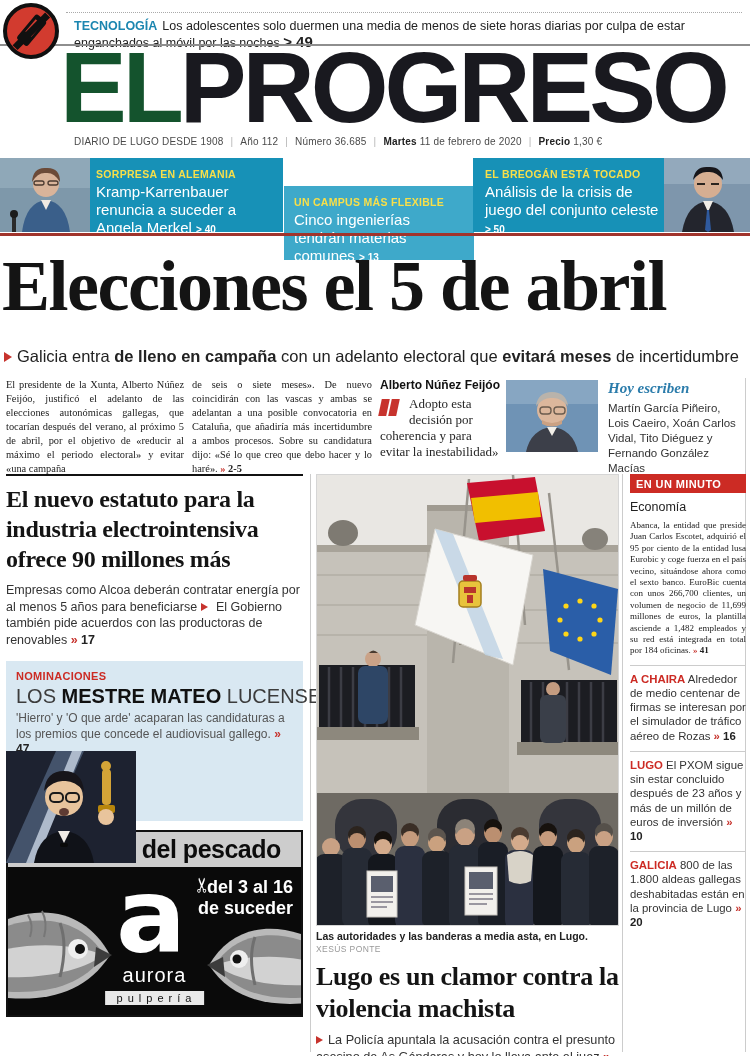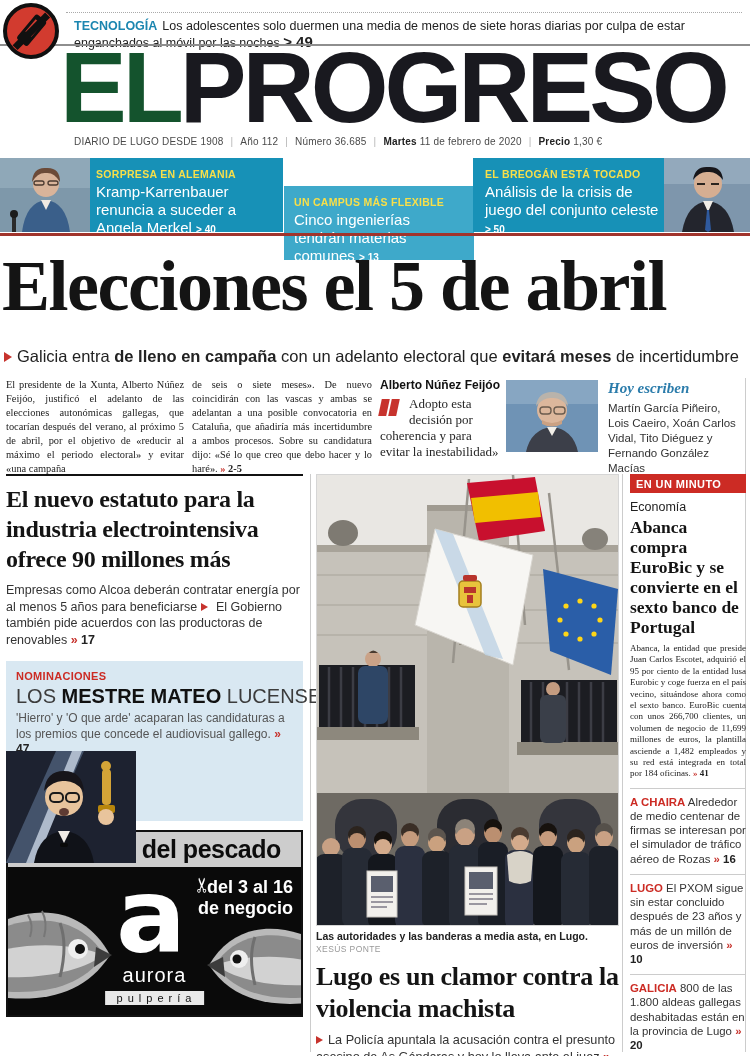--- a/index.html
+++ b/index.html
@@ -300,21 +300,21 @@
               <circle cx="64" cy="48" r="4.5" fill="#111"></circle>
               <path d="M78 46 L94 54 L76 66 Z" fill="#3c3c3c"></path>
               <path d="M46 26 Q53 46 46 74" stroke="#6f6f6f" stroke-width="3" fill="none"></path>
             </g>
           </svg>
         </div>
         <div class="ad-a">a</div>
         <div class="scissors"></div>
         <div class="ad-dates">
           <div>del 3 al 16</div>
-          <div>de negocio</div>
+          <div>de suceder</div>
         </div>
         <div class="ad-brand">aurora</div>
         <div class="ad-sub">pulpería</div>
       </div>
 
     </div>
   </div>
 
   <div class="abs col-center">
     <div class="bigphoto">
@@ -441,21 +441,20 @@
     </div>
     <div class="lugo-h">Lugo es un clamor contra la violencia machista</div>
     <div class="lugo-s">
       <span class="tri sm"></span><span>La Policía apuntala la acusación contra el presunto asesino de As Gándaras y hoy lo lleva ante el juez </span><span class="mark">»</span> 
     </div>
   </div>
 
   <div class="abs col-right">
     <div class="minuto-banner">EN UN MINUTO</div>
     <div class="min-sec">Economía</div>
-    <div class="min-h">Abanca compra EuroBic y se convierte en el sexto banco de Portugal</div>
     <div class="min-b">
       <span>Abanca, la entidad que preside Juan Carlos Escotet, adquirió el 95 por ciento de la entidad lusa Eurobic y coge fuerza en el país vecino, situándose ahora como el sexto banco. EuroBic cuenta con unos 266,700 clientes, un volumen de negocio de 11,699 millones de euros, la plantilla asciende a 1,482 empleados y su red está integrada en total por 184 oficinas. </span><span class="mark">»</span> <span class="pnum">41</span>
     </div>
 
     <div class="brief">
       <span class="tag">A CHAIRA</span><span> Alrededor de medio centenar de firmas se interesan por el simulador de tráfico aéreo de Rozas </span><span class="mark">»</span> <span class="pnum">16</span>
     </div>
     <div class="brief">
       <span class="tag">LUGO</span><span> El PXOM sigue sin estar concluido después de 23 años y más de un millón de euros de inversión </span><span class="mark">»</span> <span class="pnum">10</span>
     </div>

